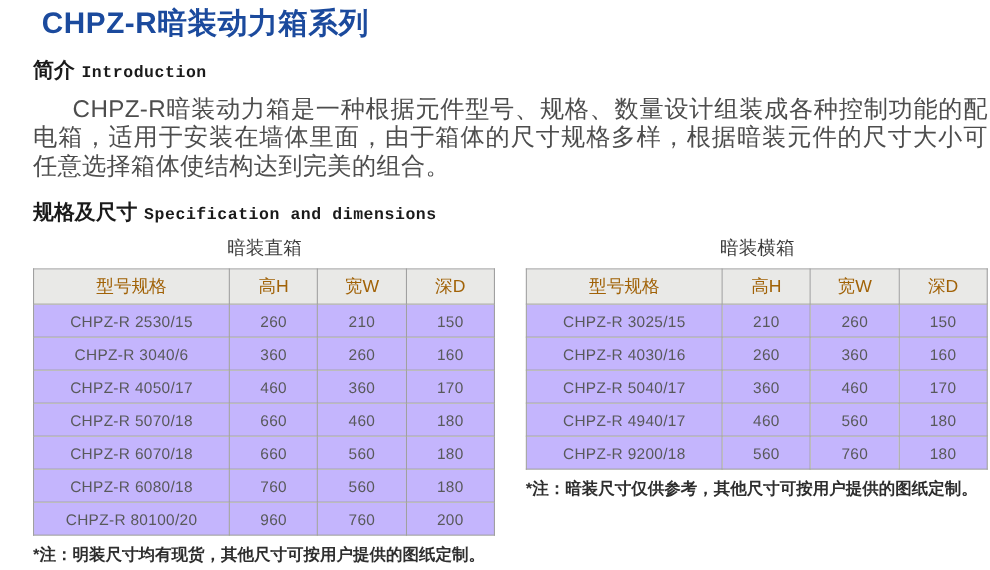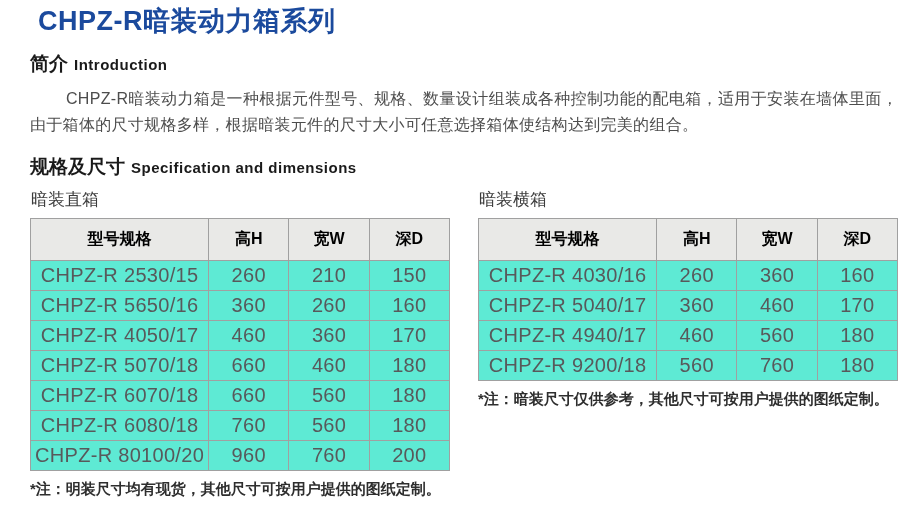--- a/index.html
+++ b/index.html
@@ -20,79 +20,81 @@
     font-size: 27px;
     line-height: 32px;
     font-weight: bold;
     color: var(--title-blue, #1b4a9d);
     letter-spacing: 0.5px;
   }
   .sec-heading {
     margin-top: 14px;
     color: var(--heading-text, #1a1a1a);
     white-space: nowrap;
+    font-family: Liberation Mono, monospace;
   }
   .sec-heading .zh {
     font-size: 19px;
     font-weight: bold;
   }
   .sec-heading .en {
     font-size: 15px;
     font-weight: bold;
     margin-left: 6px;
     letter-spacing: 0.5px;
   }
   .intro-para {
     margin-top: 9px;
-    font-size: 16px;
+    font-size: 22px;
     line-height: 26px;
     color: var(--body-text, #4d4d4d);
     text-indent: 36px;
     text-align: justify;
     letter-spacing: 0.3px;
   }
   .spec-heading { margin-top: 16px; }
   .tables-row {
     display: flex;
     align-items: flex-start;
     gap: 28px;
     margin-top: 9px;
   }
   .table-col { width: 420px; flex: 0 0 420px; }
   .table-title {
     font-size: 17px;
     color: #3c3c3c;
     margin: 0 0 7px 1px;
     line-height: 22px;
+    text-align: center;
   }
   table.spec-table {
     width: 420px;
     border-collapse: collapse;
     table-layout: fixed;
   }
   .spec-table col.c-model { width: 42.5%; }
   .spec-table col.c-dim   { width: 19.16%; }
   .spec-table th, .spec-table td {
     border: 1px solid var(--table-border, #a0a0a0);
     text-align: center;
     vertical-align: middle;
     overflow: hidden;
     white-space: nowrap;
   }
   .spec-table th {
-    height: 42px;
+    height: 32px;
     background: var(--table-header-bg, #e9e9e7);
     font-size: 16px;
-    font-weight: bold;
-    color: #000000;
+    font-weight: normal;
+    color: #a16207;
   }
   .spec-table td {
     height: 30px;
-    background: #5eead4;
-    font-size: 20px;
+    background: #c4b5fd;
+    font-size: 14px;
     color: var(--table-text, #58595b);
     letter-spacing: 0.3px;
   }
   .note {
     margin-top: 8px;
     font-size: 15px;
     color: #2e2e2e;
     line-height: 20px;
     white-space: nowrap;
     font-weight: bold;
@@ -135,21 +137,21 @@
             </tr>
         </thead>
         <tbody>
             <tr>
               <td>CHPZ-R 2530/15</td>
               <td>260</td>
               <td>210</td>
               <td>150</td>
             </tr>
             <tr>
-              <td>CHPZ-R 5650/16</td>
+              <td>CHPZ-R 3040/6</td>
               <td>360</td>
               <td>260</td>
               <td>160</td>
             </tr>
             <tr>
               <td>CHPZ-R 4050/17</td>
               <td>460</td>
               <td>360</td>
               <td>170</td>
             </tr>
@@ -194,20 +196,26 @@
         <thead>
           <tr>
               <th>型号规格</th>
               <th>高H</th>
               <th>宽W</th>
               <th>深D</th>
             </tr>
         </thead>
         <tbody>
             <tr>
+              <td>CHPZ-R 3025/15</td>
+              <td>210</td>
+              <td>260</td>
+              <td>150</td>
+            </tr>
+            <tr>
               <td>CHPZ-R 4030/16</td>
               <td>260</td>
               <td>360</td>
               <td>160</td>
             </tr>
             <tr>
               <td>CHPZ-R 5040/17</td>
               <td>360</td>
               <td>460</td>
               <td>170</td>

